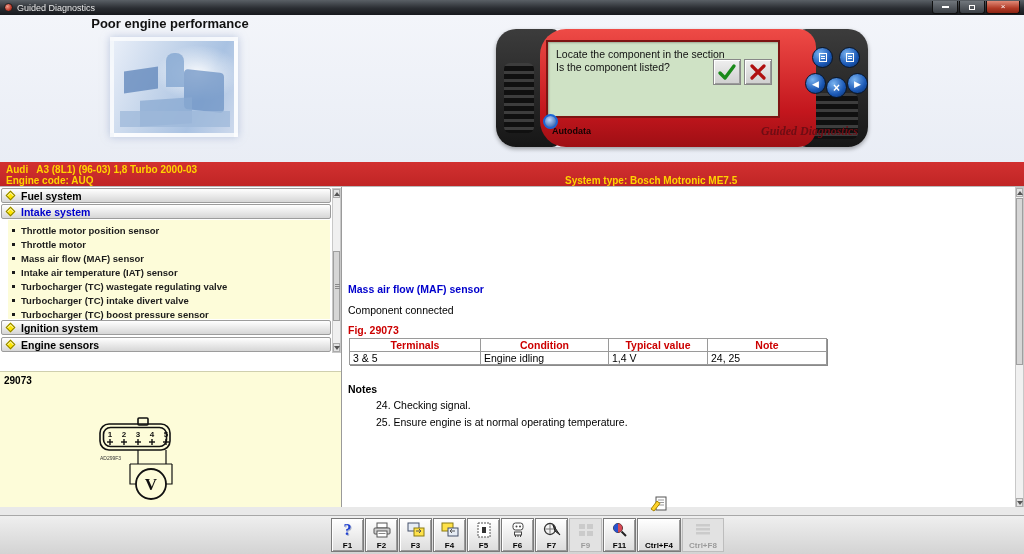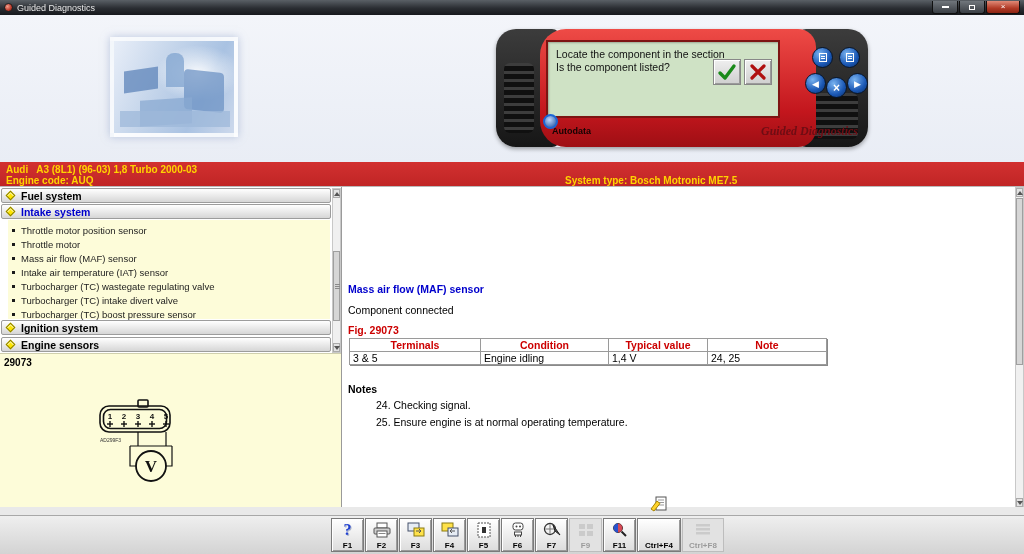--- a/index.html
+++ b/index.html
@@ -90,35 +90,35 @@
   .acc-header{position:absolute;left:1px;width:330px;height:15px;
     background:linear-gradient(#ffffff,#d6d6d6);border:1px solid #9c9c9c;border-radius:2px;
     display:flex;align-items:center;font-size:10.5px;font-weight:bold;cursor:pointer;}
   .diamond{width:7px;height:7px;background:#ffe600;border:1px solid #8a8000;
     transform:rotate(45deg);margin:0 7px 0 5px;flex:none;box-shadow:inset 1px 1px 0 #fff8a0;}
   .acc-header.active{color:var(--c-blue,#0000cc);}
   .items-panel{position:absolute;left:8px;top:33px;width:322px;height:99px;
     background:var(--c-panel-yellow,#fdfcd9);padding-top:3px;}
   .s-item{height:14px;display:flex;align-items:center;padding-left:4px;cursor:pointer;}
   .bullet{width:3px;height:3px;background:#1a1a1a;margin-right:6px;flex:none;}
-  .s-item span{font-size:9.5px;font-weight:normal;color:#1c1c1c;}
+  .s-item span{font-size:9.5px;font-weight:bold;color:#1c1c1c;}
 
   
   .sb{position:absolute;background:#f0f0f0;border:1px solid #c8c8c8;}
   .sb-btn{position:absolute;left:0;width:100%;height:9px;background:#e3e3e3;border:1px solid #aaa;
     display:flex;align-items:center;justify-content:center;cursor:pointer;}
   .tri-up{width:0;height:0;border-left:3px solid transparent;border-right:3px solid transparent;border-bottom:4px solid #555;}
   .tri-dn{width:0;height:0;border-left:3px solid transparent;border-right:3px solid transparent;border-top:4px solid #555;}
   .sb-thumb{position:absolute;left:0;width:100%;background:#d6d6d6;border:1px solid #9f9f9f;cursor:pointer;}
   .acc-sb{left:332px;top:1px;width:9px;height:165px;}
   .acc-sb .sb-thumb{top:62px;height:70px;}
   .acc-sb .grip3{position:absolute;left:1px;top:32px;width:5px;height:1px;background:#8a8a8a;box-shadow:0 2px 0 #8a8a8a,0 4px 0 #8a8a8a;}
 
   
-  .fig-panel{position:absolute;left:0;top:166px;width:341px;height:155px;
+  .fig-panel{position:absolute;left:0;top:184px;width:341px;height:155px;
     background:var(--c-panel-yellow,#fdfcd9);border-top:1px solid #cfcfae;}
   .fig-id{position:absolute;left:4px;top:3px;font-size:10px;font-weight:bold;}
   .diagram{position:absolute;left:60px;top:40px;}
 
   
   .main{position:absolute;left:341px;top:0;width:683px;height:321px;background:#fff;border-left:1px solid #9a9a9a;}
   .c-head{position:absolute;left:6px;top:96px;font-size:10.5px;font-weight:bold;color:var(--c-blue,#0000cc);}
   .c-status{position:absolute;left:6px;top:117px;font-size:10.5px;}
   .c-figref{position:absolute;left:6px;top:137px;font-size:10.5px;font-weight:bold;color:var(--c-red-text,#cc0000);}
   table.vals{position:absolute;left:7px;top:151px;border-collapse:collapse;
@@ -164,20 +164,21 @@
       <div class="win-btn">
           <span class="restore-box"></span>
         </div>
       <div class="win-btn close">
           <span>×</span>
         </div>
     </div>
   </div>
 
   <div class="header">
+    <div class="page-title">Poor engine performance</div>
 
     <div class="photo">
       <div class="blob b1"></div>
         <div class="blob b2"></div>
         <div class="blob b3"></div>
       <div class="blob b4"></div>
         <div class="blob b5"></div>
     </div>
 
     <div class="device">

